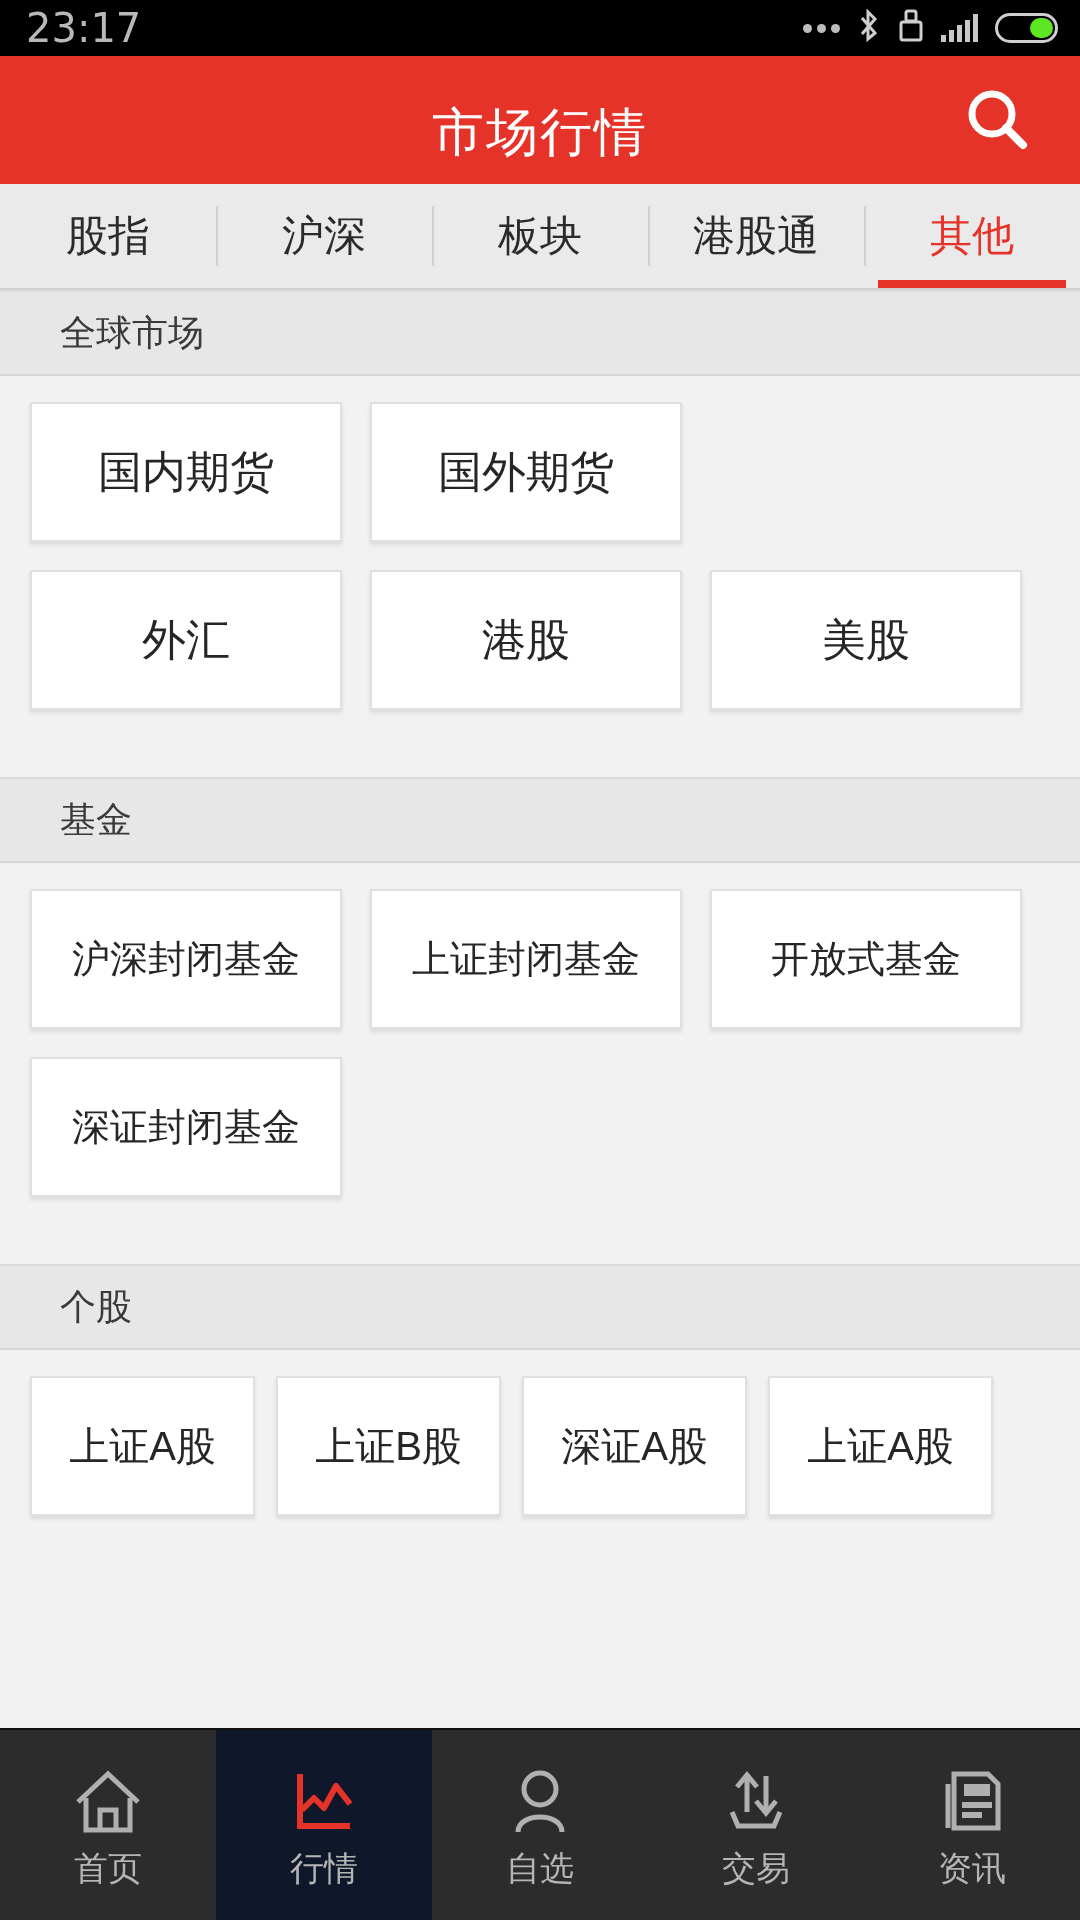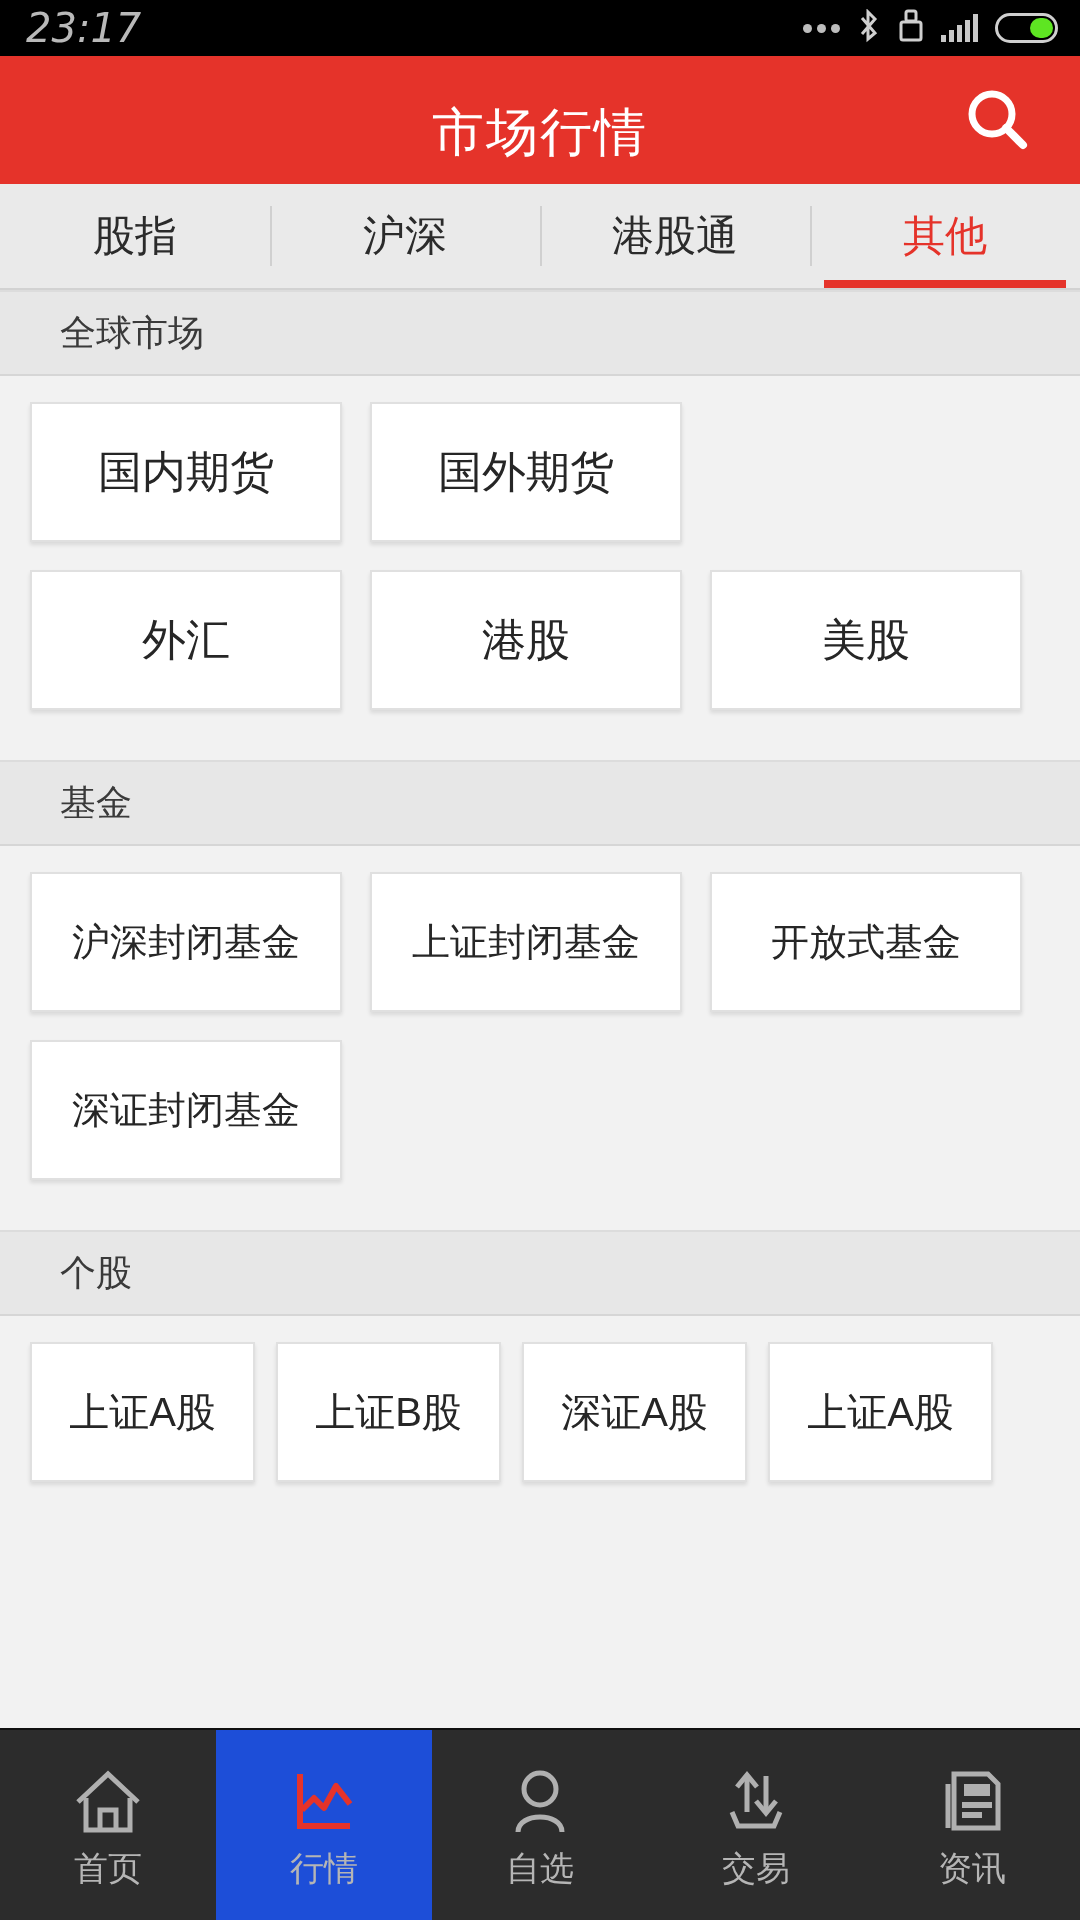--- a/index.html
+++ b/index.html
@@ -27,21 +27,20 @@
   .statusbar {
     height: 56px;
     background: #000000;
     color: #c9c9c9;
     display: flex;
     align-items: center;
     justify-content: space-between;
     padding: 0 22px 0 26px;
     box-sizing: border-box;
     flex: 0 0 auto;
-    font-style: italic;
   }
   .status-time {
     font-size: 40px;
     line-height: 40px;
     color: #b9b9b9;
     letter-spacing: 0px;
     font-family: "DejaVu Sans", sans-serif;
   }
   .status-right {
     display: flex;
@@ -183,21 +182,21 @@
     box-sizing: border-box;
     flex: 0 0 auto;
   }
   .section-header span {
     font-size: 36px;
     color: #3a3a3a;
   }
   .grid {
     display: flex;
     flex-wrap: wrap;
-    padding: 26px 30px 22px 30px;
+    padding: 26px 30px 39px 30px;
     box-sizing: border-box;
   }
   .card {
     background: #ffffff;
     border: 2px solid #e0e0e0;
     box-shadow: 0 3px 4px rgba(0,0,0,0.10);
     display: flex;
     align-items: center;
     justify-content: center;
     box-sizing: border-box;
@@ -231,21 +230,21 @@
   .navitem {
     flex: 1 1 0;
     display: flex;
     flex-direction: column;
     align-items: center;
     justify-content: center;
     gap: 12px;
     position: relative;
   }
   .navitem.active {
-    background: #1d4ed8;
+    background: #0f172a;
   }
   .navitem .nav-icon {
     height: 74px;
     display: flex;
     align-items: center;
     justify-content: center;
   }
   .navitem .nav-label {
     font-size: 34px;
     color: #b5b5b5;
@@ -300,20 +299,23 @@
   </div>
 
   <div class="tabs">
     <div class="tab">
         <span>股指</span>
       </div>
     <div class="tab">
         <span>沪深</span>
       </div>
     <div class="tab">
+        <span>板块</span>
+      </div>
+    <div class="tab">
         <span>港股通</span>
       </div>
     <div class="tab active">
         <span>其他</span>
       </div>
   </div>
 
   <div class="content">
 
     <div class="section-header">

